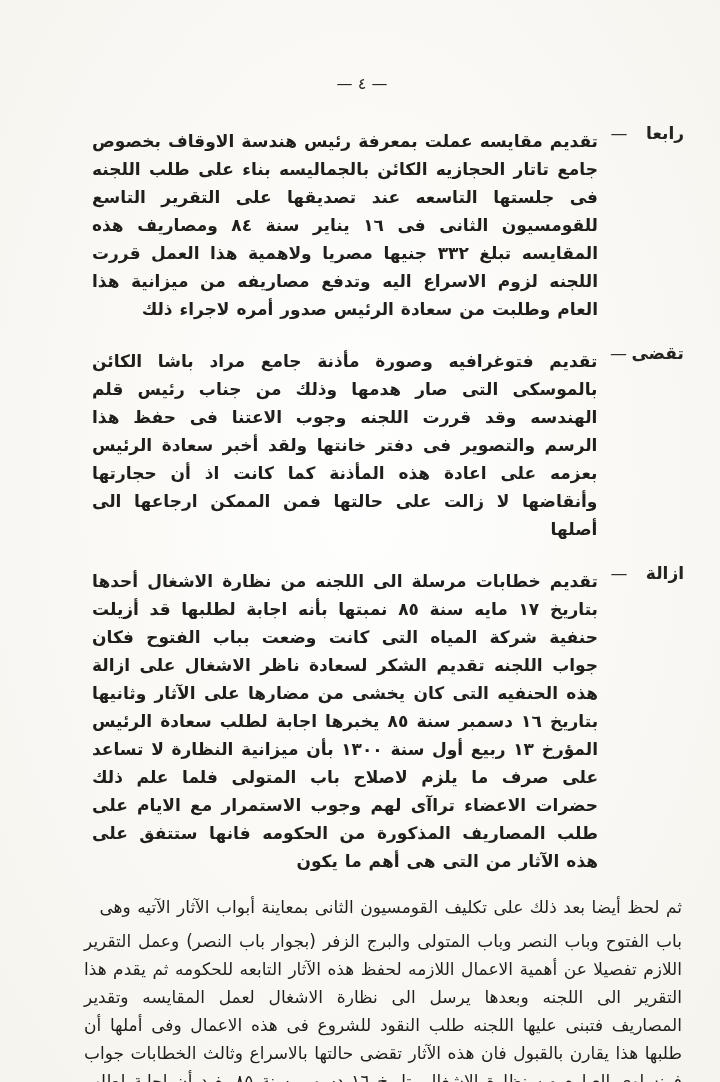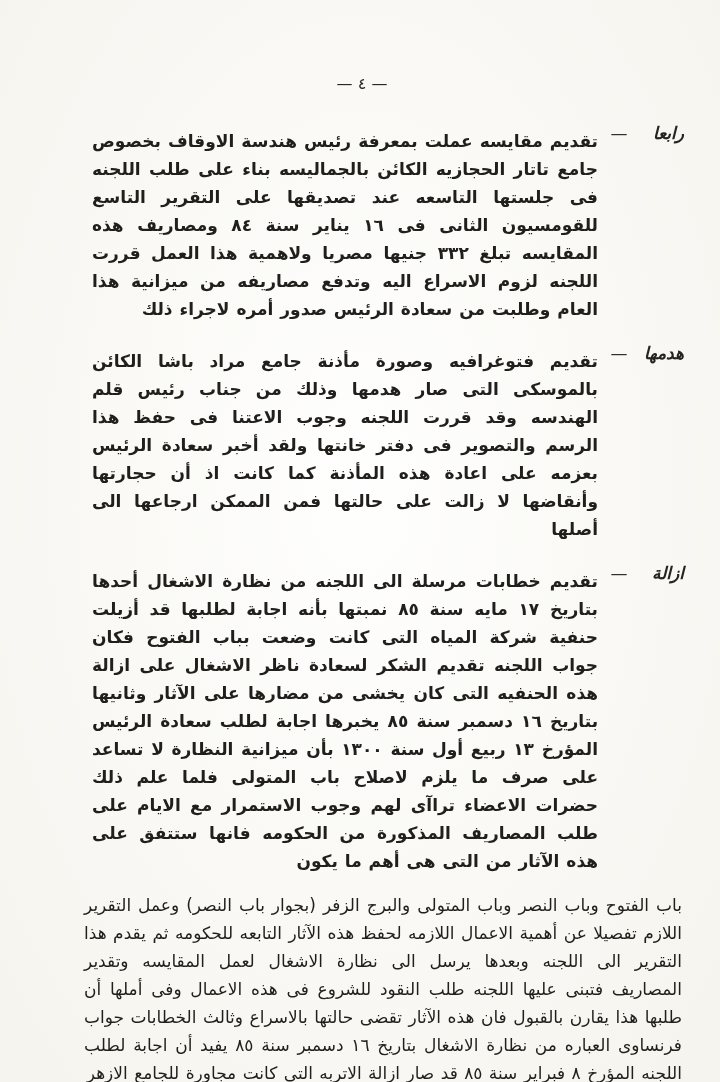--- a/index.html
+++ b/index.html
@@ -37,21 +37,20 @@
     font-size: 17px;
     line-height: 28px;
     text-align: justify;
     margin-bottom: 8px;
   }
   .item-label {
     flex: 0 0 52px;
     white-space: nowrap;
     font-weight: bold;
     color: #262420;
-    font-style: italic;
   }
   .item-dash {
     flex: 0 0 26px;
     text-align: center;
     color: #33302a;
   }
   .item-text {
     flex: 1 1 auto;
     margin: 8px;
     text-align: justify;
@@ -79,27 +78,28 @@
 
   <div class="page-number">— ٤ —</div>
 
   <div class="doc-item">
     <span class="item-label">رابعا</span>
     <span class="item-dash">—</span>
     <p class="item-text">تقديم مقايسه عملت بمعرفة رئيس هندسة الاوقاف بخصوص جامع تاتار الحجازيه الكائن بالجماليسه بناء على طلب اللجنه فى جلستها التاسعه عند تصديقها على التقرير التاسع للقومسيون الثانى فى ١٦ يناير سنة ٨٤ ومصاريف هذه المقايسه تبلغ ٣٣٢ جنيها مصريا ولاهمية هذا العمل قررت اللجنه لزوم الاسراع اليه وتدفع مصاريفه من ميزانية هذا العام وطلبت من سعادة الرئيس صدور أمره لاجراء ذلك</p>
   </div>
 
   <div class="doc-item">
-    <span class="item-label">هدمها</span>
+    <span class="item-label">تقضى</span>
     <span class="item-dash">—</span>
     <p class="item-text">تقديم فتوغرافيه وصورة مأذنة جامع مراد باشا الكائن بالموسكى التى صار هدمها وذلك من جناب رئيس قلم الهندسه وقد قررت اللجنه وجوب الاعتنا فى حفظ هذا الرسم والتصوير فى دفتر خانتها ولقد أخبر سعادة الرئيس بعزمه على اعادة هذه المأذنة كما كانت اذ أن حجارتها وأنقاضها لا زالت على حالتها فمن الممكن ارجاعها الى أصلها</p>
   </div>
 
   <div class="doc-item">
     <span class="item-label">ازالة</span>
     <span class="item-dash">—</span>
     <p class="item-text">تقديم خطابات مرسلة الى اللجنه من نظارة الاشغال أحدها بتاريخ ١٧ مايه سنة ٨٥ نمبتها بأنه اجابة لطلبها قد أزيلت حنفية شركة المياه التى كانت وضعت بباب الفتوح فكان جواب اللجنه تقديم الشكر لسعادة ناظر الاشغال على ازالة هذه الحنفيه التى كان يخشى من مضارها على الآثار وثانيها بتاريخ ١٦ دسمبر سنة ٨٥ يخبرها اجابة لطلب سعادة الرئيس المؤرخ ١٣ ربيع أول سنة ١٣٠٠ بأن ميزانية النظارة لا تساعد على صرف ما يلزم لاصلاح باب المتولى فلما علم ذلك حضرات الاعضاء تراآى لهم وجوب الاستمرار مع الايام على طلب المصاريف المذكورة من الحكومه فانها ستتفق على هذه الآثار من التى هى أهم ما يكون</p>
   </div>
 
+  <p class="doc-paragraph lead">ثم لحظ أيضا بعد ذلك على تكليف القومسيون الثانى بمعاينة أبواب الآثار الآتيه وهى</p>
 
   <p class="doc-paragraph">باب الفتوح وباب النصر وباب المتولى والبرج الزفر (بجوار باب النصر) وعمل التقرير اللازم تفصيلا عن أهمية الاعمال اللازمه لحفظ هذه الآثار التابعه للحكومه ثم يقدم هذا التقرير الى اللجنه وبعدها يرسل الى نظارة الاشغال لعمل المقايسه وتقدير المصاريف فتبنى عليها اللجنه طلب النقود للشروع فى هذه الاعمال وفى أملها أن طلبها هذا يقارن بالقبول فان هذه الآثار تقضى حالتها بالاسراع وثالث الخطابات جواب فرنساوى العباره من نظارة الاشغال بتاريخ ١٦ دسمبر سنة ٨٥ يفيد أن اجابة لطلب اللجنه المؤرخ ٨ فبراير سنة ٨٥ قد صار ازالة الاتربه التى كانت مجاورة للجامع الازهر</p>
 
 </div>
 
 </body></html>

